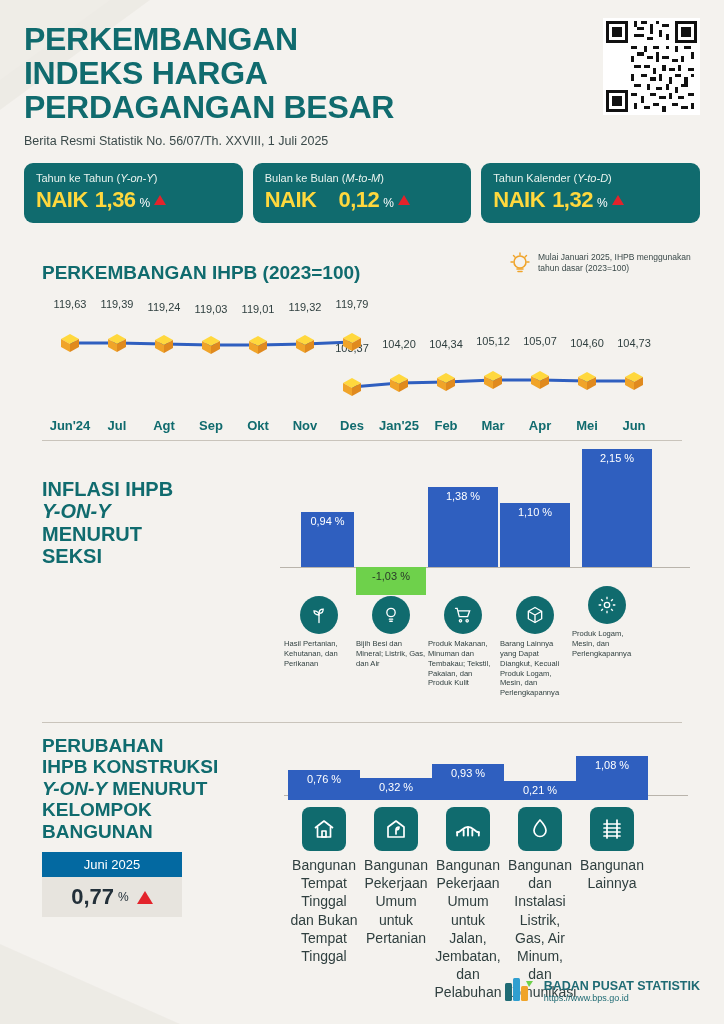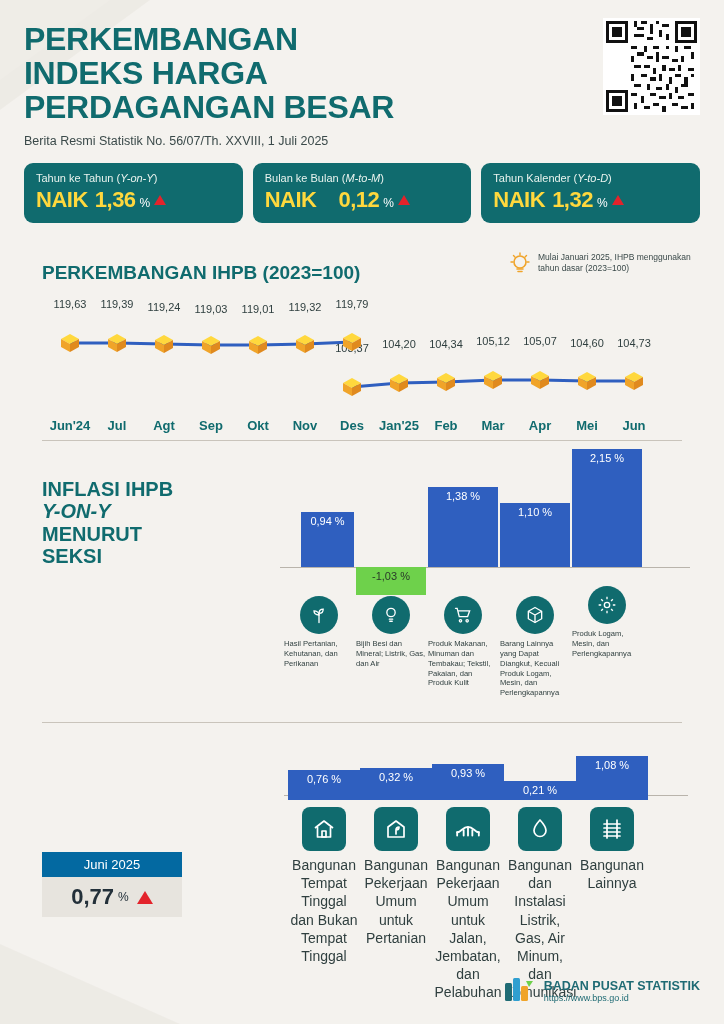--- a/index.html
+++ b/index.html
@@ -464,21 +464,21 @@
         <div class="barlabel">1,38 %</div>
       </div>
     </div>
 
     <div class="bargroup" style="left:230px; bottom:153px;">
       <div class="bar" style="height:64px;">
         <div class="barlabel">1,10 %</div>
       </div>
     </div>
 
-    <div class="bargroup" style="left:302px; bottom:153px;">
+    <div class="bargroup" style="left:312px; bottom:153px;">
       <div class="bar" style="height:118px;">
         <div class="barlabel">2,15 %</div>
       </div>
     </div>
 
     <div style="position:absolute; left:14px; top:146px; width:70px;">
       <div class="icon-circle">
         <svg width="20" height="20" viewBox="0 0 24 24" fill="none" stroke="#fff" stroke-width="1.6" stroke-linecap="round">
           <path d="M12 21V11"></path>
             <path d="M12 12c-4 0-6-2-6-5 3 0 6 2 6 5z"></path>
@@ -521,40 +521,47 @@
           <circle cx="12" cy="12" r="3.2"></circle>
           <path d="M12 2v3M12 19v3M2 12h3M19 12h3M5 5l2.1 2.1M16.9 16.9L19 19M19 5l-2.1 2.1M7.1 16.9L5 19"></path>
         </svg>
       </div>
       <div class="icon-cap">Produk Logam, Mesin, dan Perlengkapannya</div>
     </div>
   </div>
 
   <div class="hr" style="top:722px;"></div>
 
+  <div class="sec3-title">
+    <div>PERUBAHAN</div>
+    <div>IHPB KONSTRUKSI</div>
+    <div><i>Y-ON-Y</i><span> MENURUT</span></div>
+    <div>KELOMPOK</div>
+    <div>BANGUNAN</div>
+  </div>
 
   <div class="juni-box">
     <div class="juni-top">Juni 2025</div>
     <div class="juni-bot">
       <span class="juni-val">0,77</span>
       <span class="juni-pct">%</span>
       <span class="juni-arrow"></span>
     </div>
   </div>
 
   <div class="sec3">
     <div style="position:absolute; left:6px; top:60px; width:404px; height:1px; background:#b9b4ab;"></div>
 
     <div class="b3group" style="left:10px; bottom:160px;">
       <div class="bar" style="height:30px;">
         <div class="barlabel">0,76 %</div>
       </div>
     </div>
     <div class="b3group" style="left:82px; bottom:160px;">
-      <div class="bar" style="height:32px;">
+      <div class="bar" style="height:22px;">
         <div class="barlabel">0,32 %</div>
       </div>
     </div>
     <div class="b3group" style="left:154px; bottom:160px;">
       <div class="bar" style="height:36px;">
         <div class="barlabel">0,93 %</div>
       </div>
     </div>
     <div class="b3group" style="left:226px; bottom:160px;">
       <div class="bar" style="height:19px;">

